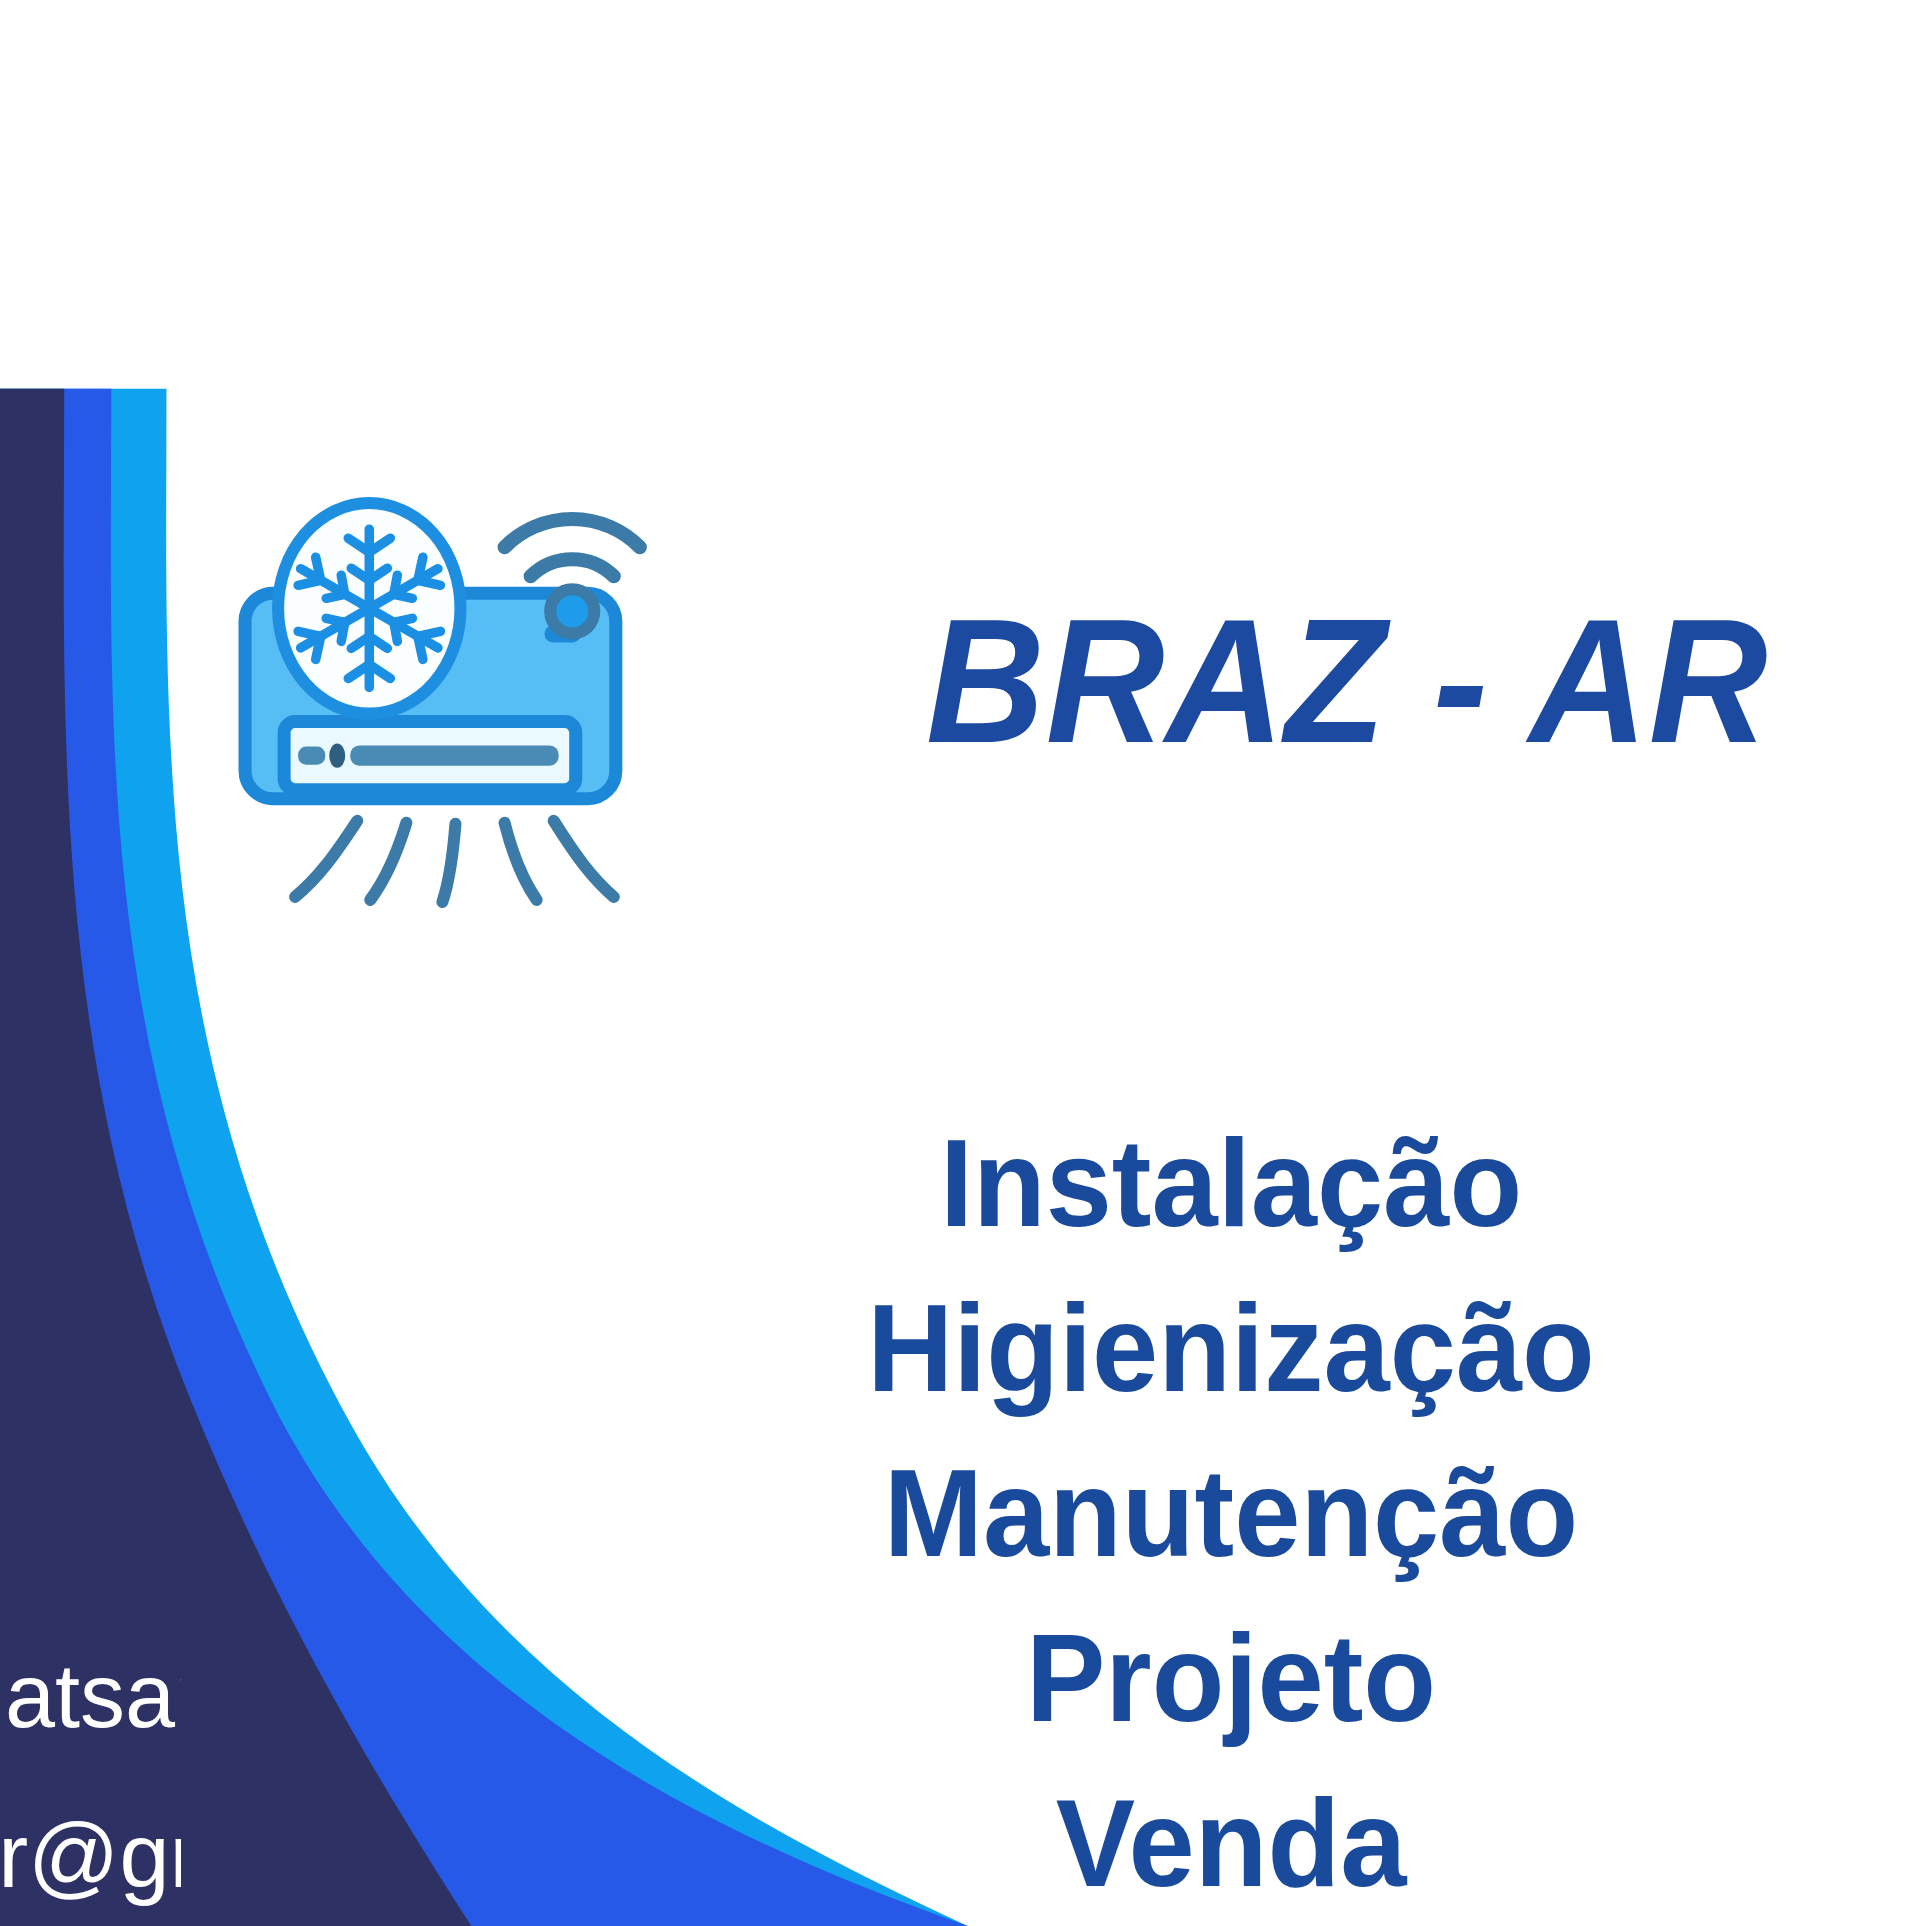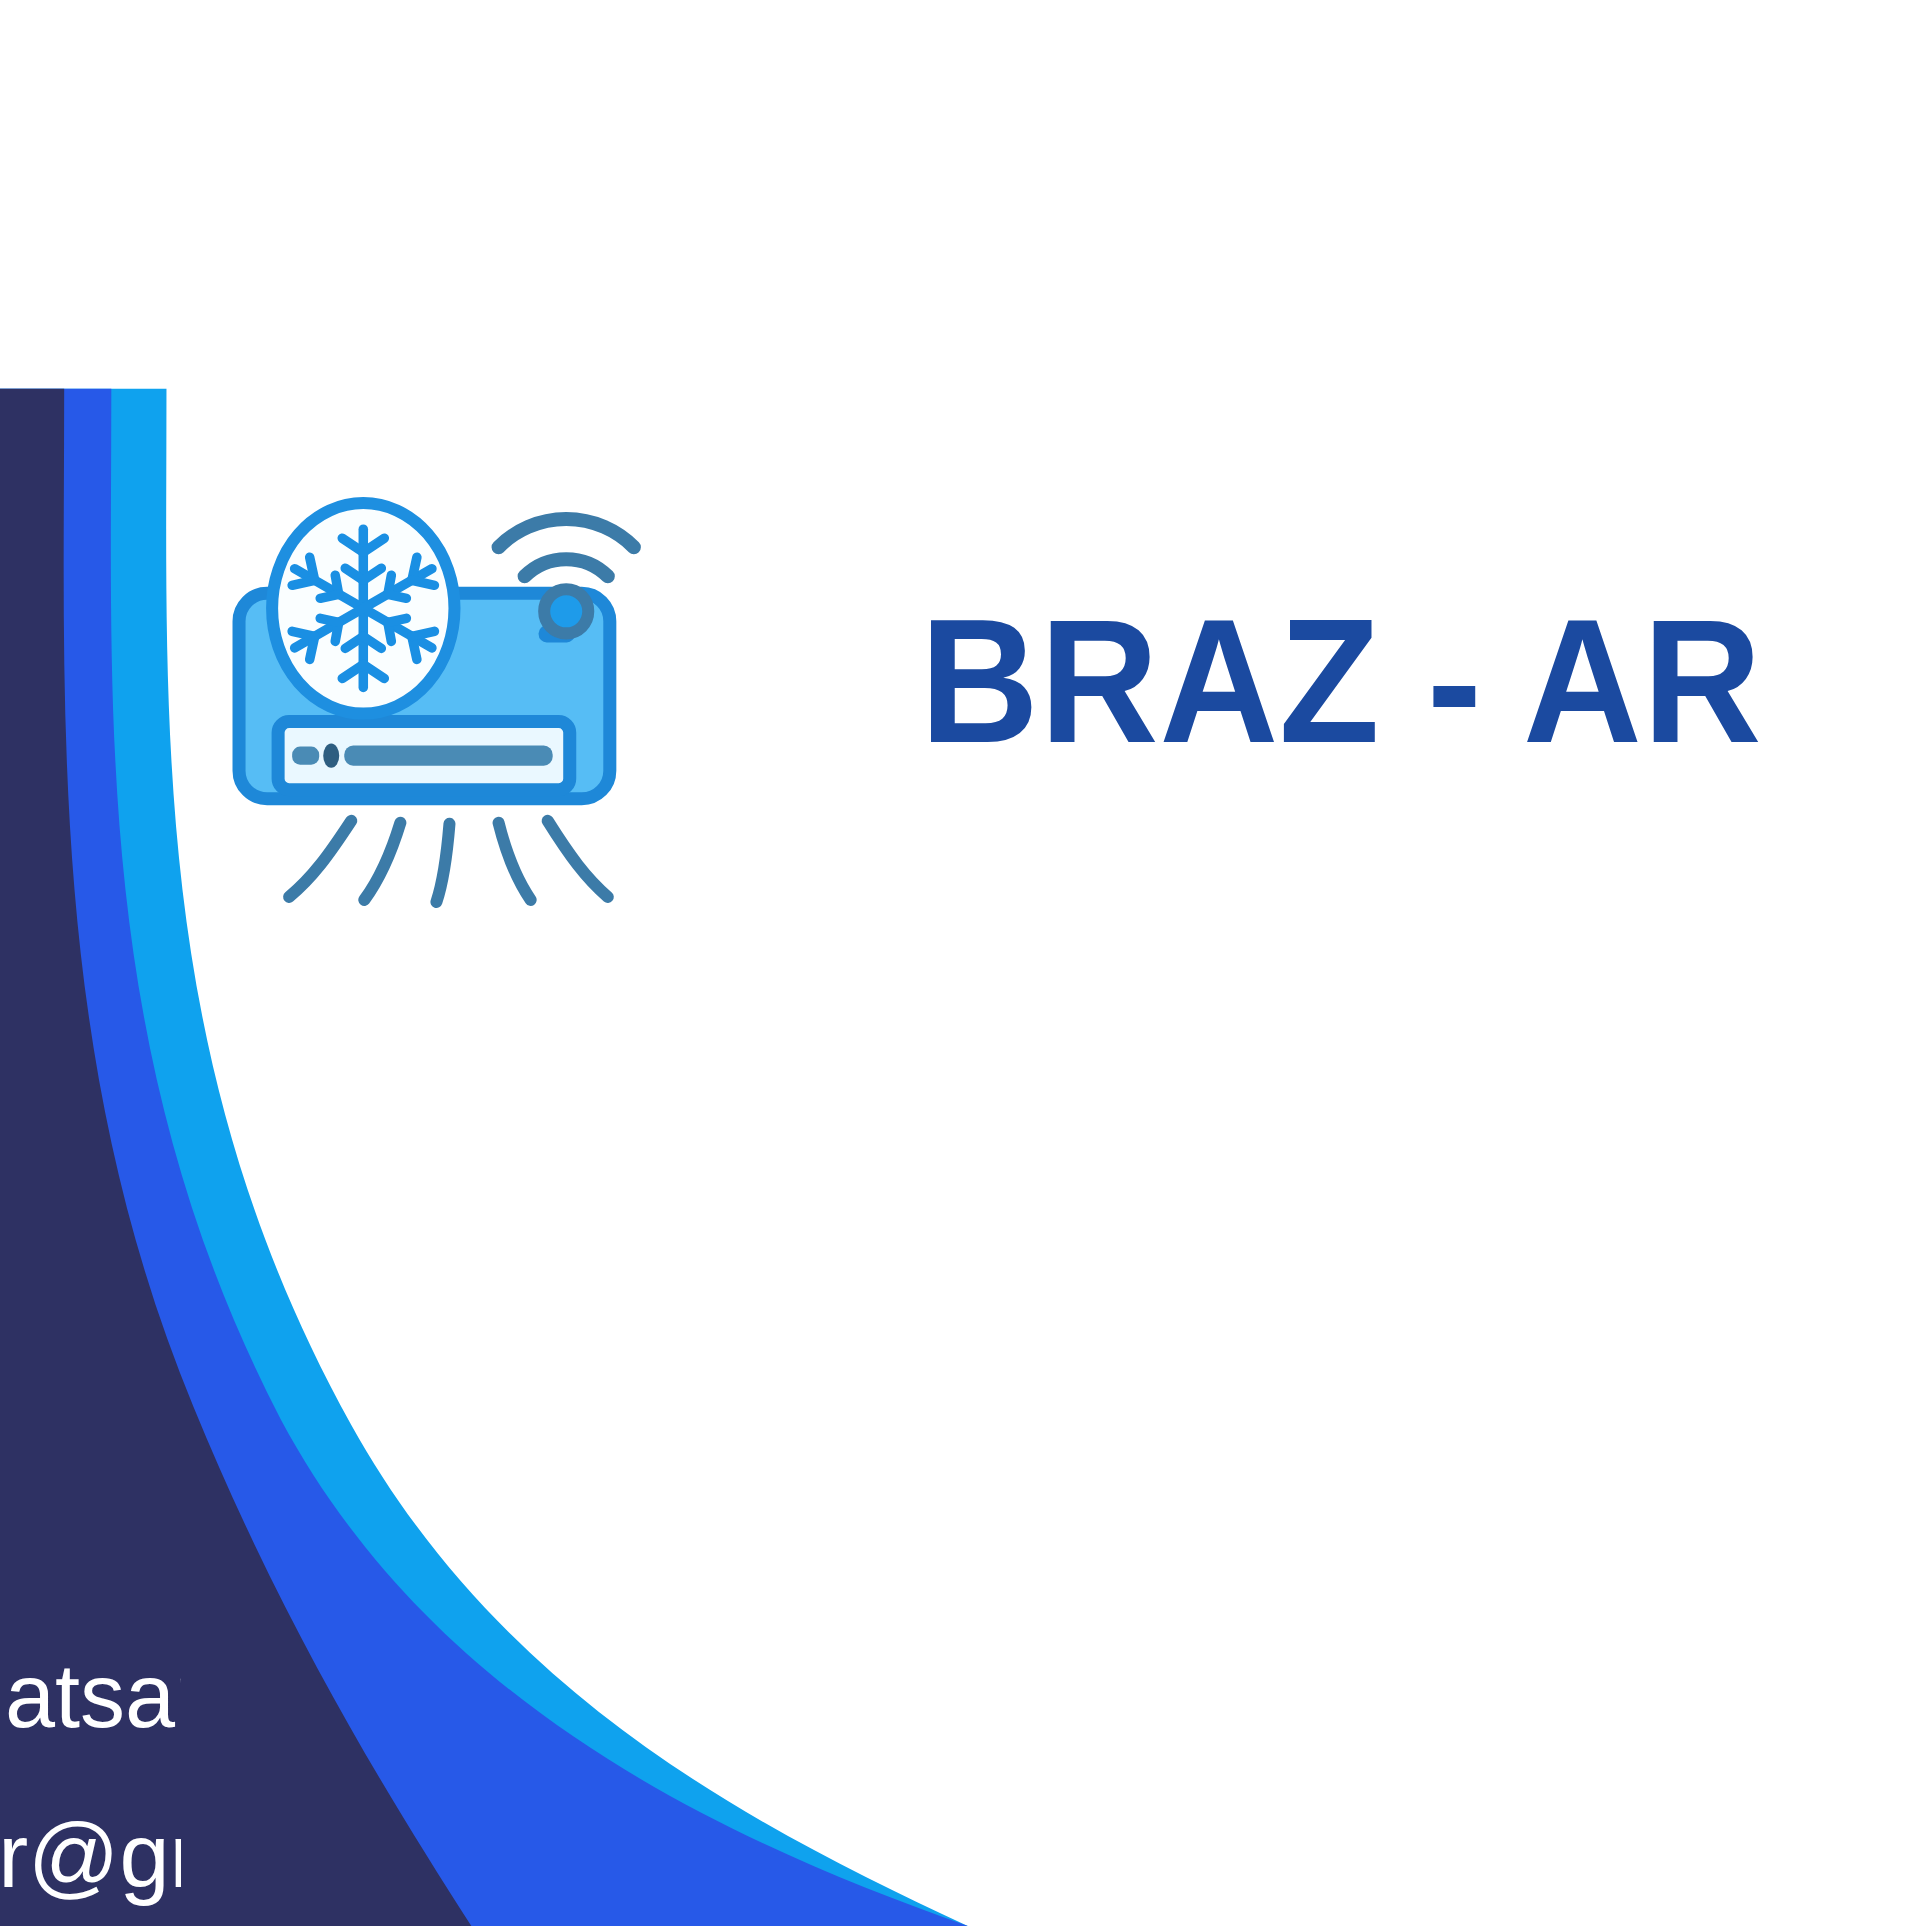--- a/index.html
+++ b/index.html
@@ -24,24 +24,25 @@
     left: 0;
     top: 0;
     width: 1053px;
     height: 1926px;
     pointer-events: none;
   }
 
   
   #logo-lockup {
     position: absolute;
-    left: 228px;
+    left: 234px;
     top: 477px;
     width: 1505px;
     height: 451px;
+    font-style: italic;
   }
   #ac-logo-icon {
     position: absolute;
     left: 0;
     top: 0;
     width: 471px;
     height: 431px;
   }
   #brand-name {
     position: absolute;
@@ -189,15 +190,22 @@
         <path d="M344 690 C322 762 300 806 272 844"></path>
         <path d="M442 692 C436 766 428 812 416 848"></path>
         <path d="M540 690 C558 762 578 806 604 844"></path>
         <path d="M638 686 C682 756 714 800 758 838"></path>
       </g>
     </svg>
 
     <div id="brand-name">BRAZ - AR</div>
   </div>
 
+  <div id="services-list">
+    <div class="service-item">Instalação</div>
+    <div class="service-item">Higienização</div>
+    <div class="service-item">Manutenção</div>
+    <div class="service-item">Projeto</div>
+    <div class="service-item">Venda</div>
+  </div>
 
 </div>
 
 
 </body></html>

